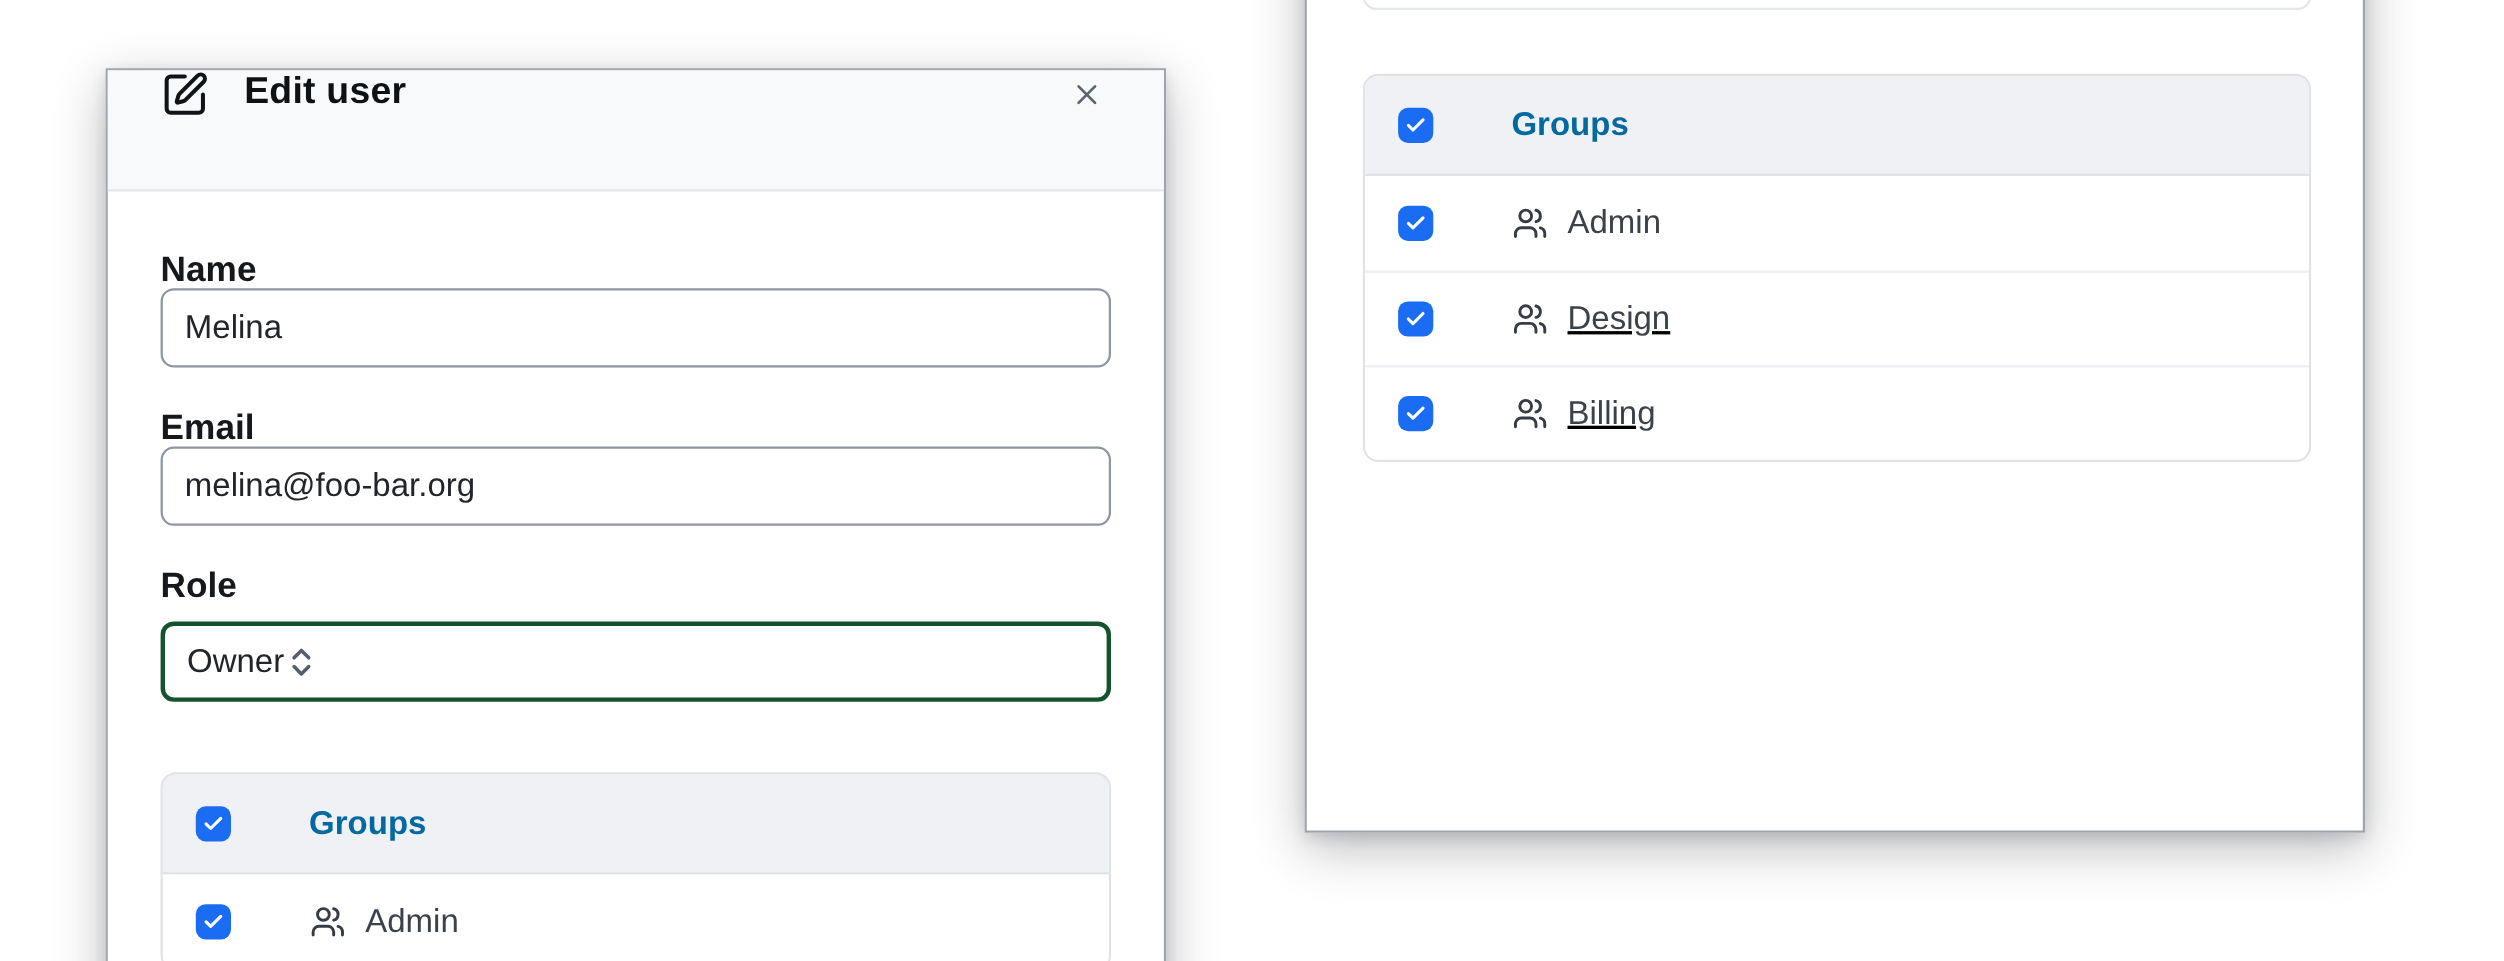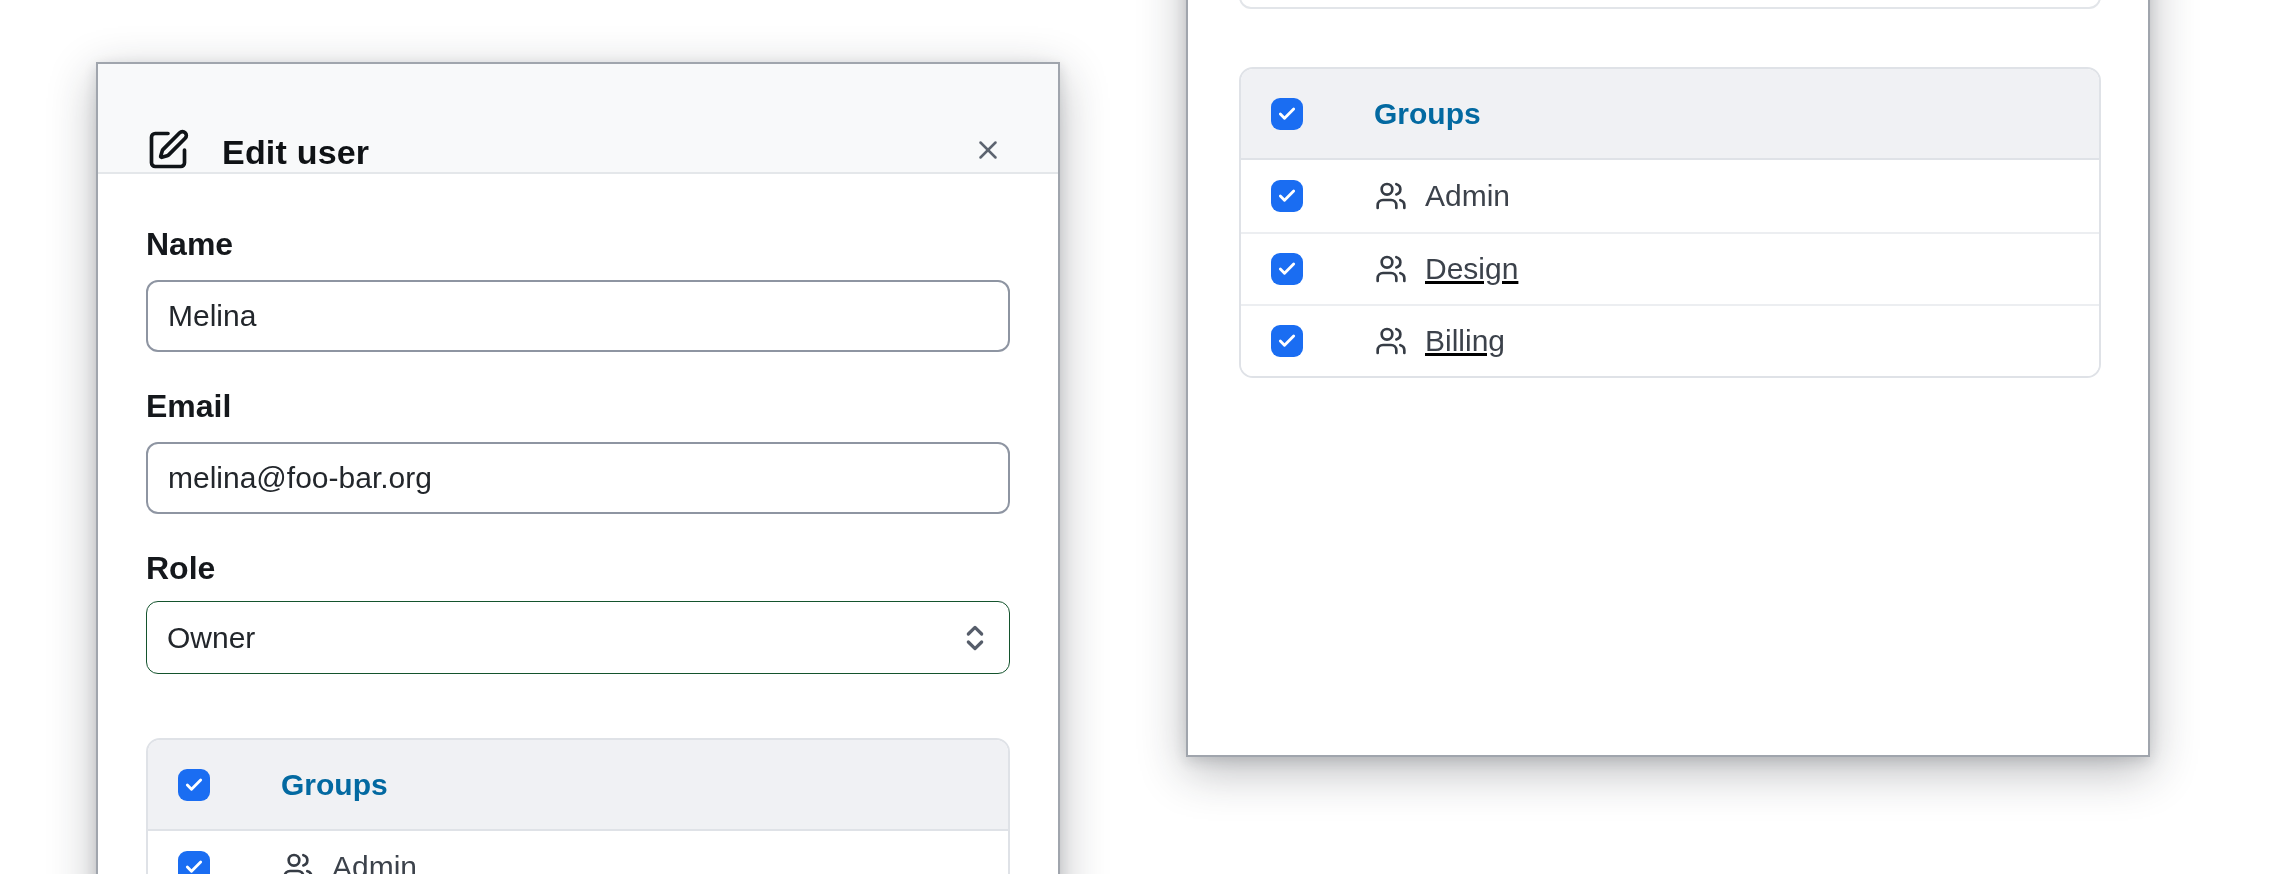--- a/index.html
+++ b/index.html
@@ -12,57 +12,57 @@
 
   .floating {
     position:absolute; background:#ffffff; border:2px solid #a0a5ad;
     box-shadow:0 14px 44px rgba(30,34,44,.30), 0 4px 12px rgba(30,34,44,.14);
   }
 
   
   .modal-left { left:96px; top:62px; width:964px; height:880px; }
   .m-header {
     height:110px; background:#f8f9fa; border-bottom:2px solid #e4e7ea;
-    display:flex; align-items:flex-end; padding:0 48px;
+    display:flex; align-items:flex-start; padding:0 48px;
   }
   .edit-icon { width:44px; height:44px; color:#101418; flex:none; }
   .edit-icon svg { width:44px; height:44px; display:block; }
   .m-title { margin-left:32px; font-size:34px; font-weight:700; color:#0f1215; letter-spacing:.2px; }
   .close-btn {
     margin-left:auto; width:44px; height:44px; border:none; background:transparent;
     display:flex; align-items:center; justify-content:center; cursor:pointer; color:#5d6470;
   }
   .close-btn svg { width:30px; height:30px; display:block; }
 
   .m-body { padding:0 48px; }
   .f-label { font-size:32px; line-height:36px; font-weight:700; color:#15181c; }
   .mt-first { margin-top:52px; }
   .mt-next  { margin-top:36px; }
   .t-input {
-    display:block; width:100%; height:72px; margin-top:18px;
+    display:block; width:100%; height:72px; 
     border:2px solid #8e95a2; border-radius:12px; background:#fff;
     font-family:"Liberation Sans","DejaVu Sans",sans-serif;
     font-size:30px; color:#22262b; padding:0 20px; outline:none;
   }
   .select-box {
-    height:73px; margin-top:15px; border:1px solid #14532d; border-radius:12px;
-    display:flex; align-items:center; justify-content:space-between;
+    height:73px; margin-top:15px; border:4px solid #14532d; border-radius:12px;
+    display:flex; align-items:center; justify-content:flex-start;
     padding:0 18px 0 20px; font-size:30px; color:#22262b; background:#fff; cursor:pointer;
   }
   .select-chevrons { width:32px; height:34px; color:#565d6a; flex:none; }
   .select-chevrons svg { width:32px; height:34px; display:block; }
 
   
   .gtable { border:2px solid #dfe2e7; border-radius:14px; background:#fff; overflow:hidden; }
   .gt-header {
     height:91px; background:#f0f1f4; border-bottom:2px solid #dfe2e7;
     display:flex; align-items:center; padding-left:30px;
   }
   .gt-header-label { margin-left:71px; font-size:30px; font-weight:700; color:#0369a1; }
-  .gt-row { height:72px; display:flex; align-items:center; padding-left:30px; cursor:pointer; background:#fff; }
+  .gt-row { height:86px; display:flex; align-items:center; padding-left:30px; cursor:pointer; background:#fff; }
   .gt-row + .gt-row { border-top:2px solid #eceef1;text-decoration:underline; }
   .cbx {
     width:32px; height:32px; border-radius:9px; background:#1a6df2; flex:none;
     display:flex; align-items:center; justify-content:center; cursor:pointer;
   }
   .cbx svg { width:20px; height:20px; display:block; }
   .row-icon { margin-left:72px; width:32px; height:32px; color:#363c45; flex:none; }
   .row-icon svg { width:32px; height:32px; display:block; }
   .row-label { margin-left:18px; font-size:30px; color:#3c424b; }
 

